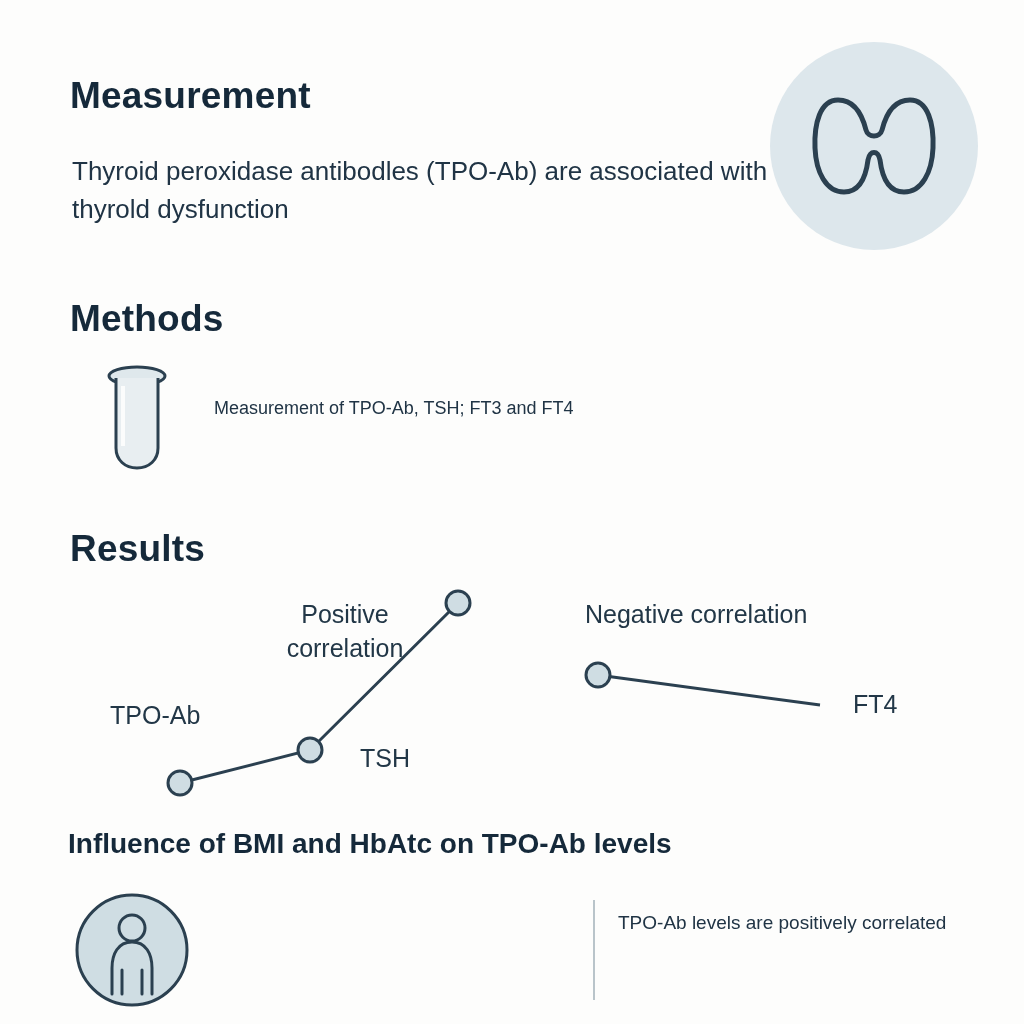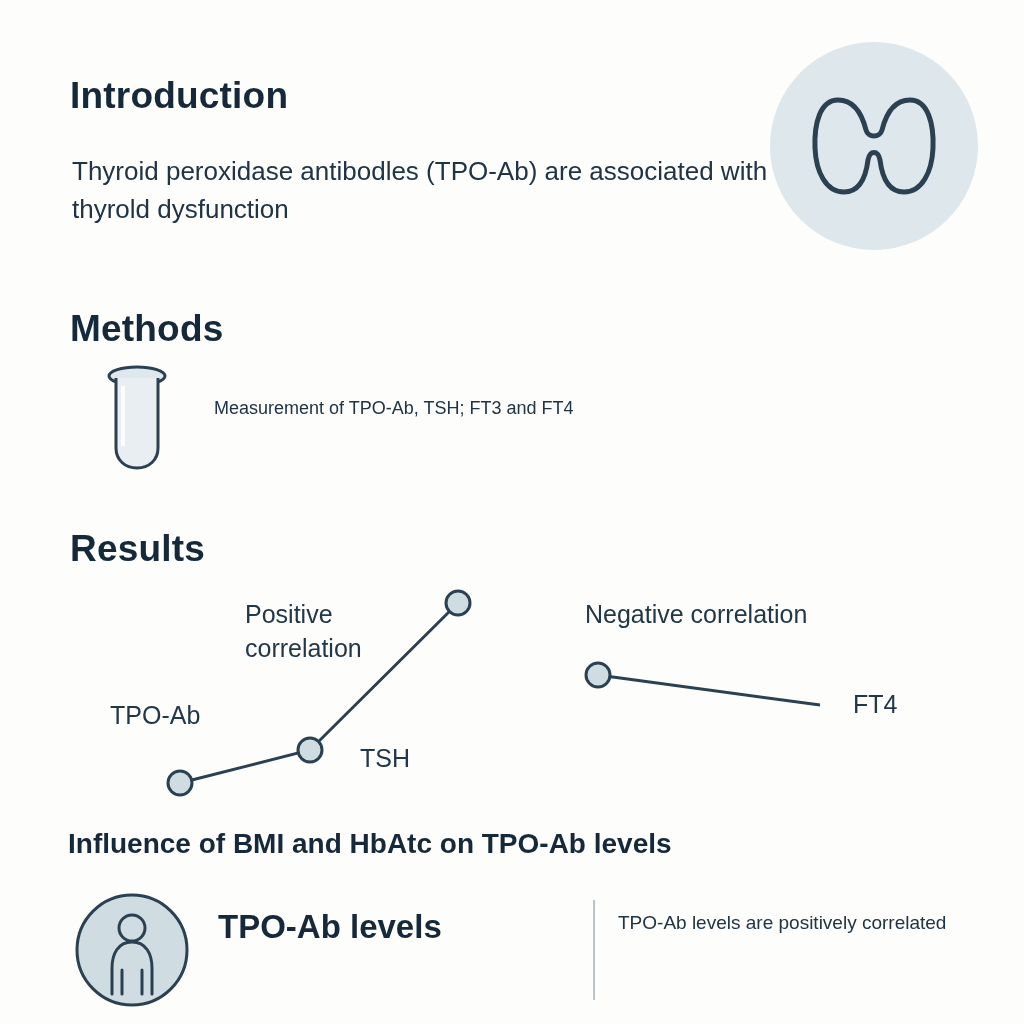--- a/index.html
+++ b/index.html
@@ -23,21 +23,21 @@
 
   
   .section-title {
     position: absolute;
     font-size: 37px;
     font-weight: bold;
     letter-spacing: 0.2px;
     color: #15293a;
   }
   #intro-title { left: 70px; top: 75px; }
-  #methods-title { left: 70px; top: 298px; margin-top: 10px; }
+  #methods-title { left: 70px; top: 298px; }
   #results-title { left: 70px; top: 528px; text-align: center; }
 
   .body-text {
     position: absolute;
     font-size: 26px;
     line-height: 38px;
     color: #203445;
   }
   #intro-body {
     left: 72px;
@@ -75,20 +75,21 @@
     width: 780px;
   }
 
   
   #results-graphics {
     position: absolute;
     left: 60px;
     top: 575px;
     width: 940px;
     height: 240px;
+    text-align: center;
   }
   .graph-label {
     position: absolute;
     font-size: 25px;
     color: #223747;
     line-height: 34px;
   }
   #pos-corr-label { left: 185px; top: 22px; width: 200px; }
   #tpoab-label-left { left: 50px; top: 123px; }
   #tsh-label { left: 300px; top: 166px; }
@@ -136,21 +137,21 @@
     font-size: 19px;
     line-height: 36px;
     color: #203445;
   }
 </style>
 </head>
 <body>
 
 <div class="poster">
 
-  <div class="section-title" id="intro-title">Introduction</div>
+  <div class="section-title" id="intro-title">Measurement</div>
 
   <div class="body-text" id="intro-body">Thyroid peroxidase antibodles (TPO-Ab) are associated with thyrold dysfunction</div>
 
   <div id="thyroid-badge">
     <svg width="208" height="208" viewBox="0 0 208 208">
       <path d="M68 58 C50 58 44 82 45 106 C46 130 56 150 74 150
                C90 150 96 134 98 118 C100 108 108 108 110 118
                C112 134 118 150 134 150 C152 150 162 130 163 106
                C164 82 158 58 140 58 C124 58 116 72 112 88
                C110 96 98 96 96 88 C92 72 84 58 68 58 Z" fill="none" stroke="#2b4050" stroke-width="5" stroke-linejoin="round"></path>
@@ -200,19 +201,18 @@
 
   <div id="person-icon">
     <svg width="140" height="120" viewBox="0 0 140 120">
       <circle cx="62" cy="60" r="55" fill="#cfdde3" stroke="#2b4050" stroke-width="3"></circle>
       <circle cx="62" cy="38" r="13" fill="none" stroke="#2b4050" stroke-width="3"></circle>
       <path d="M62 52 C48 52 42 64 42 78 L42 104 M62 52 C76 52 82 64 82 78 L82 104
                M52 104 L52 80 M72 104 L72 80" fill="none" stroke="#2b4050" stroke-width="3" stroke-linecap="round"></path>
     </svg>
   </div>
 
-  <div id="tpoab-levels-heading">TPO-Ab levels</div>
 
   <div id="divider"></div>
 
   <div id="influence-note">TPO-Ab levels are positively correlated</div>
 
 </div>
 
 </body></html>

